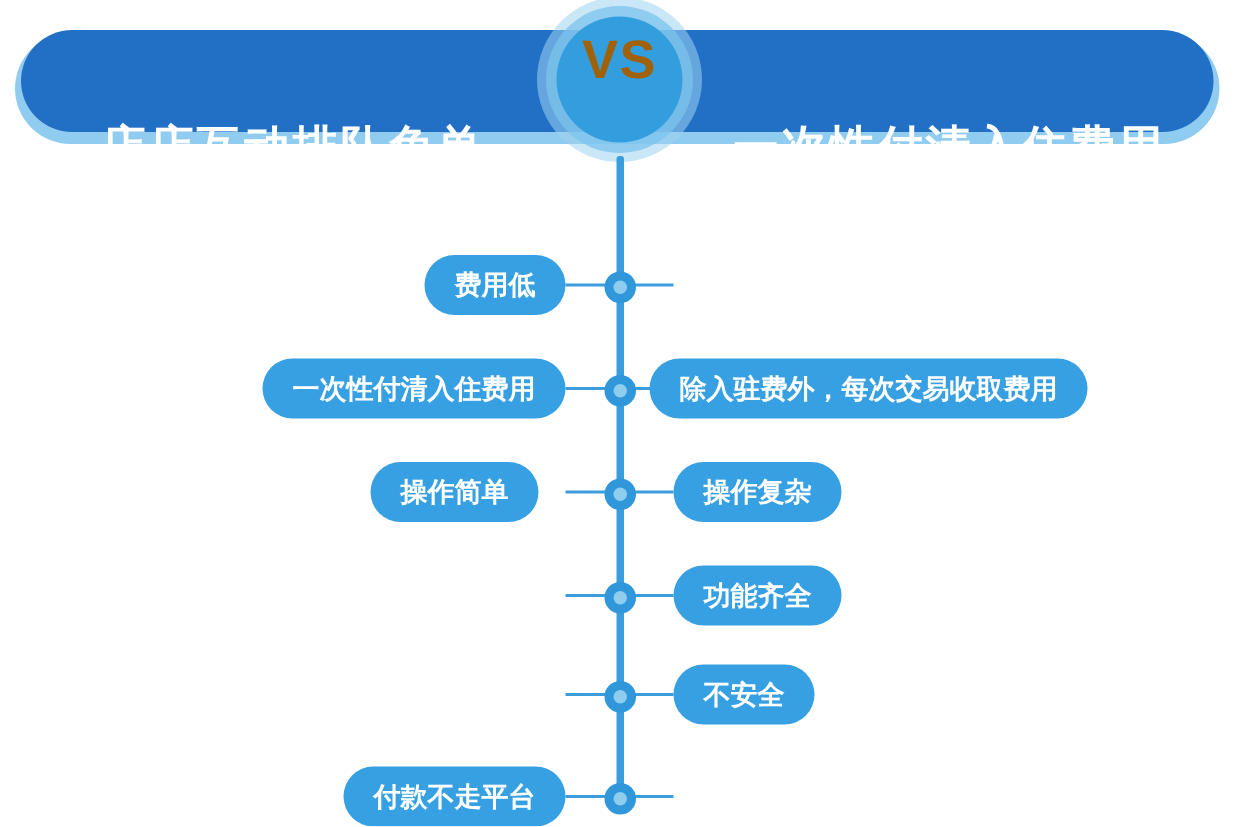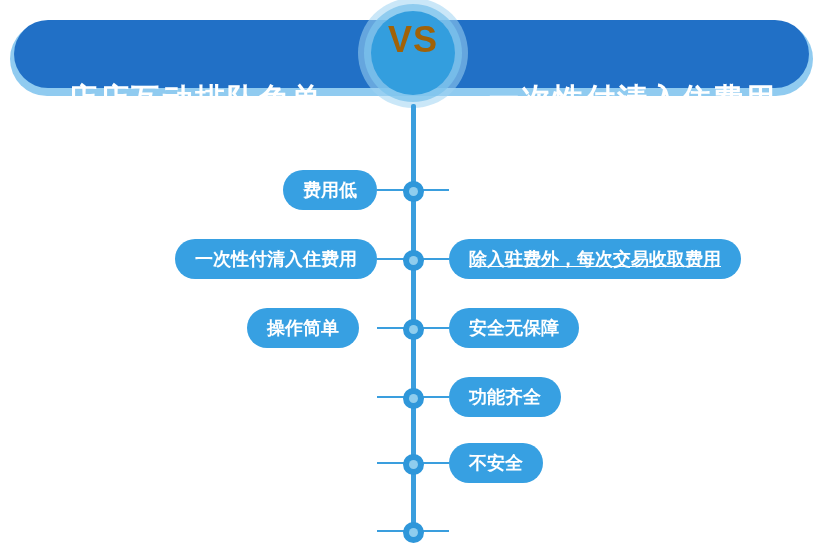--- a/index.html
+++ b/index.html
@@ -194,42 +194,43 @@
       <div class="row" style="top: 170px;">
         <div class="connector" style="left: 377px; width: 36px;"></div>
         <div class="connector" style="left: 413px; width: 36px;"></div>
         <div class="pill left" style="right: 446px;">费用低</div>
         <div class="node-dot"></div>
       </div>
       <div class="row" style="top: 239px;">
         <div class="connector" style="left: 377px; width: 36px;"></div>
         <div class="connector" style="left: 413px; width: 36px;"></div>
         <div class="pill left" style="right: 446px;">一次性付清入住费用</div>
-        <div class="pill right" style="left: 449px; text-decoration: underline;">除入驻费外，每次交易收取费用</div>
+        <div class="pill right" style="left: 433px;">除入驻费外，每次交易收取费用</div>
         <div class="node-dot"></div>
       </div>
       <div class="row" style="top: 308px;">
         <div class="connector" style="left: 377px; width: 36px;"></div>
         <div class="connector" style="left: 413px; width: 36px;"></div>
         <div class="pill left" style="right: 464px;">操作简单</div>
-        <div class="pill right" style="left: 449px;">安全无保障</div>
+        <div class="pill right" style="left: 449px;">操作复杂</div>
         <div class="node-dot"></div>
       </div>
       <div class="row" style="top: 377px;">
         <div class="connector" style="left: 377px; width: 36px;"></div>
         <div class="connector" style="left: 413px; width: 36px;"></div>
         <div class="pill right" style="left: 449px;">功能齐全</div>
         <div class="node-dot"></div>
       </div>
       <div class="row" style="top: 443px;">
         <div class="connector" style="left: 377px; width: 36px;"></div>
         <div class="connector" style="left: 413px; width: 36px;"></div>
         <div class="pill right" style="left: 449px;">不安全</div>
         <div class="node-dot"></div>
       </div>
       <div class="row" style="top: 511px;">
         <div class="connector" style="left: 377px; width: 36px;"></div>
         <div class="connector" style="left: 413px; width: 36px;"></div>
+        <div class="pill left" style="right: 446px;">付款不走平台</div>
         <div class="node-dot"></div>
       </div>
     </div>
 
 </div>
 
 </body></html>

